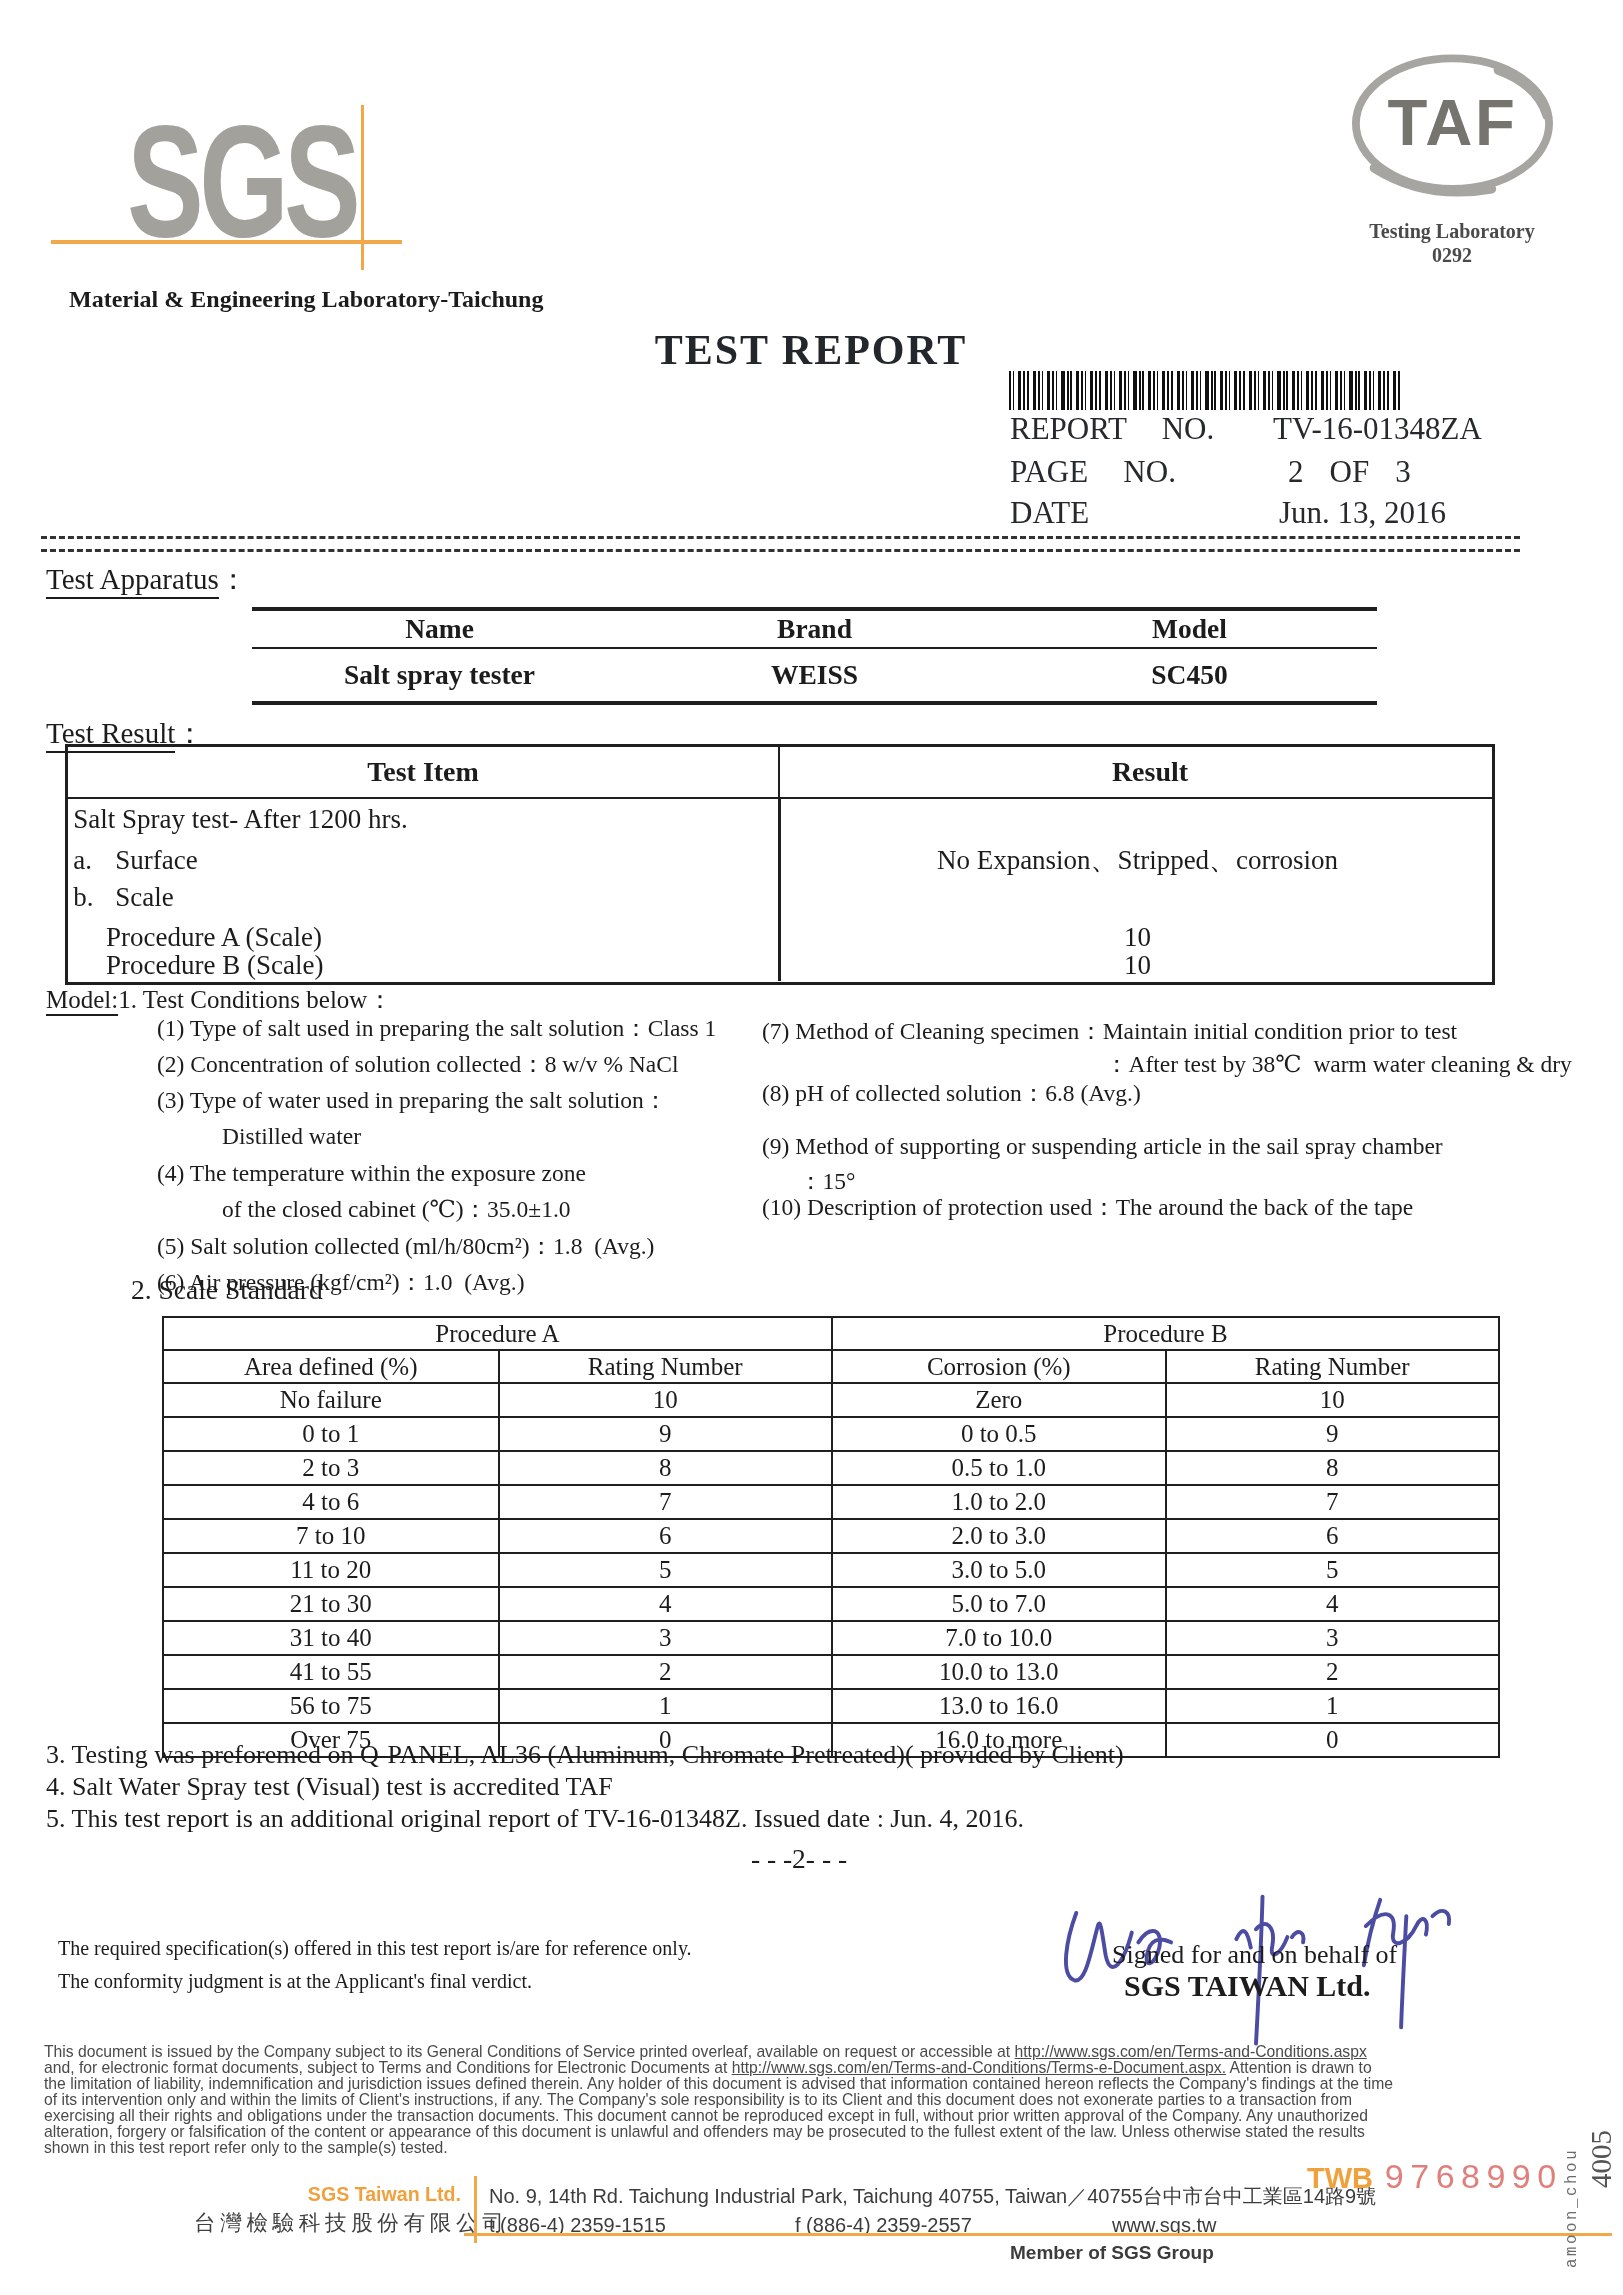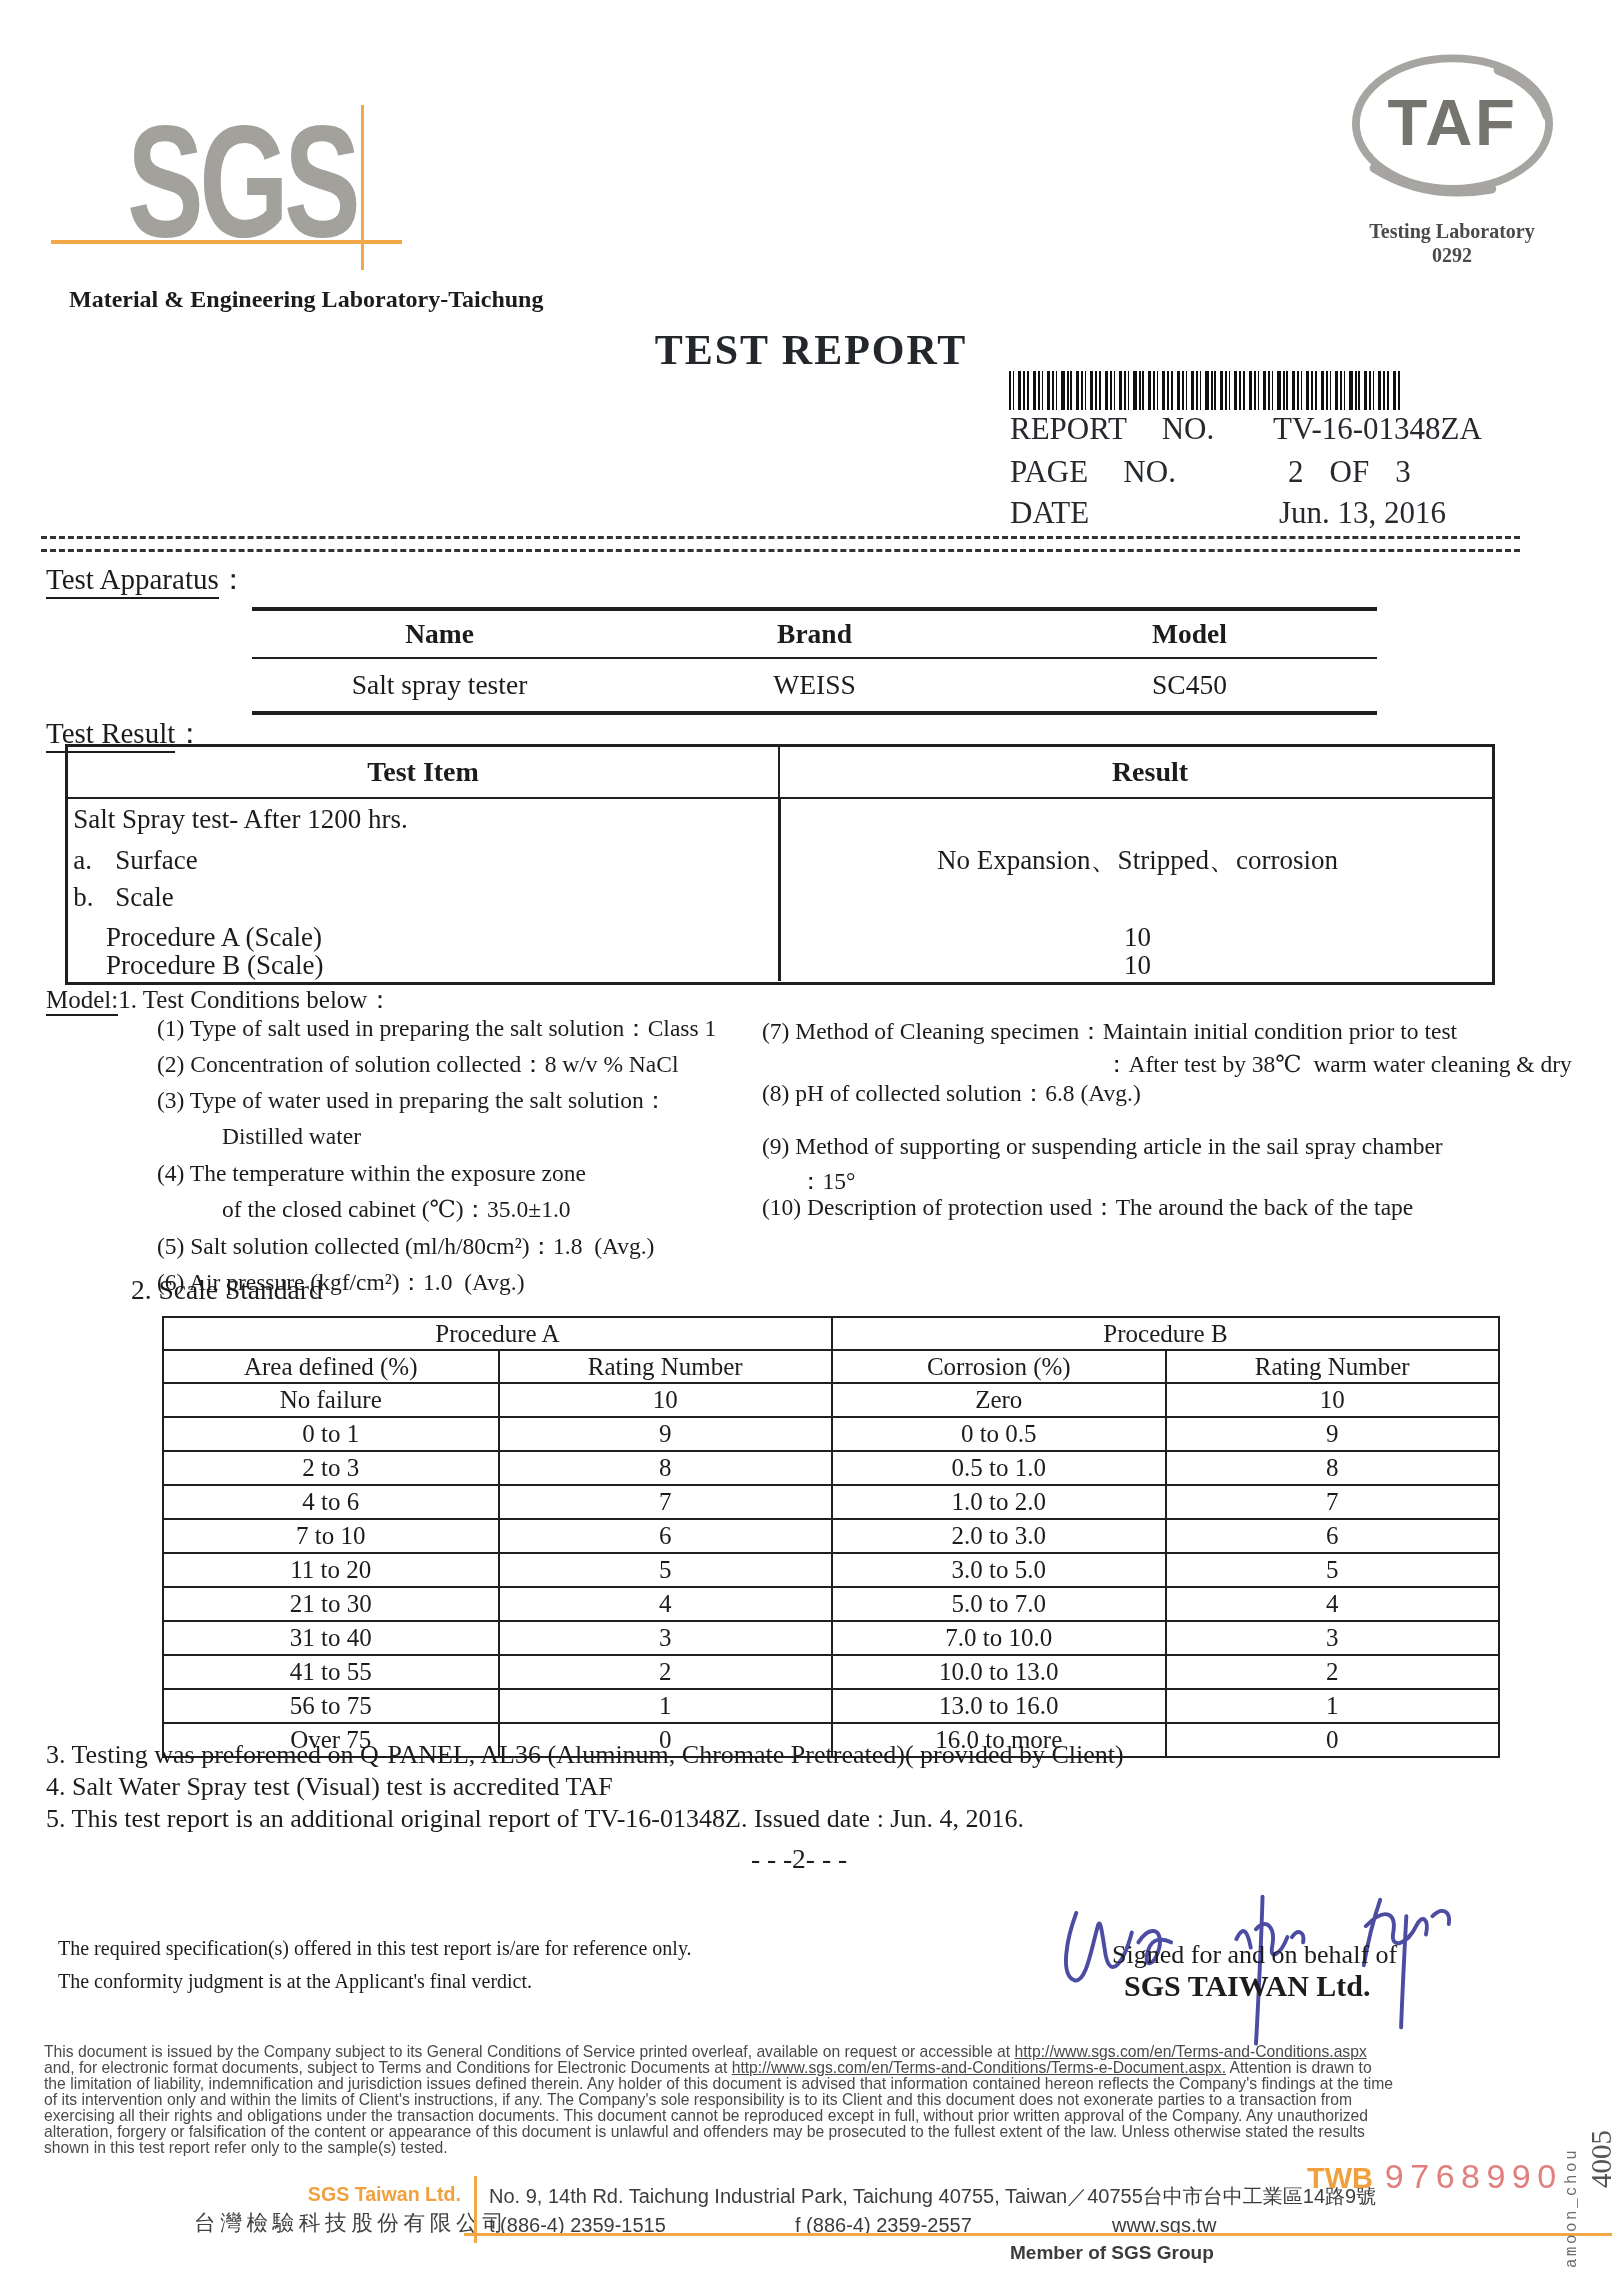--- a/index.html
+++ b/index.html
@@ -34,22 +34,22 @@
               border-top:3.3px dashed #333;border-bottom:3.3px dashed #333;}
 
   .section-label{font-size:29px;color:#1c1c1c;}
   .section-label .u{border-bottom:2.6px solid #1c1c1c;padding-bottom:2px;}
 
   
   .ap-table{left:252px;top:607px;width:1125px;}
   .ap-rule{background:#1f1f1f;width:100%;}
   .ap-row{display:grid;grid-template-columns:1fr 1fr 1fr;}
   .ap-row>div{display:flex;align-items:center;justify-content:center;font-size:27.5px;}
-  .ap-head>div{font-weight:bold;height:46px;}
-  .ap-data>div{height:52px;}
+  .ap-head>div{font-weight:bold;height:36px;}
+  .ap-data>div{height:52px;font-weight:bold;}
 
   
   .result-table{left:65px;top:744px;width:1430px;height:241px;border:3.3px solid #1f1f1f;box-sizing:border-box;}
   .rt-header{display:grid;grid-template-columns:710px 1fr;height:50px;border-bottom:2.6px solid #1f1f1f;}
   .rt-header>div{display:flex;align-items:center;justify-content:center;font-weight:bold;font-size:28px;}
   .rt-header>div+div{border-left:2.6px solid #1f1f1f;padding-left:28px;}
   .rt-body{position:relative;height:182px;}
   .rt-divider{position:absolute;left:710px;top:0;bottom:0;width:2.6px;background:#1f1f1f;}
   .rt-line{position:absolute;font-size:27px;line-height:33px;white-space:nowrap;}
   .rt-prefix{display:inline-block;width:42px;}

